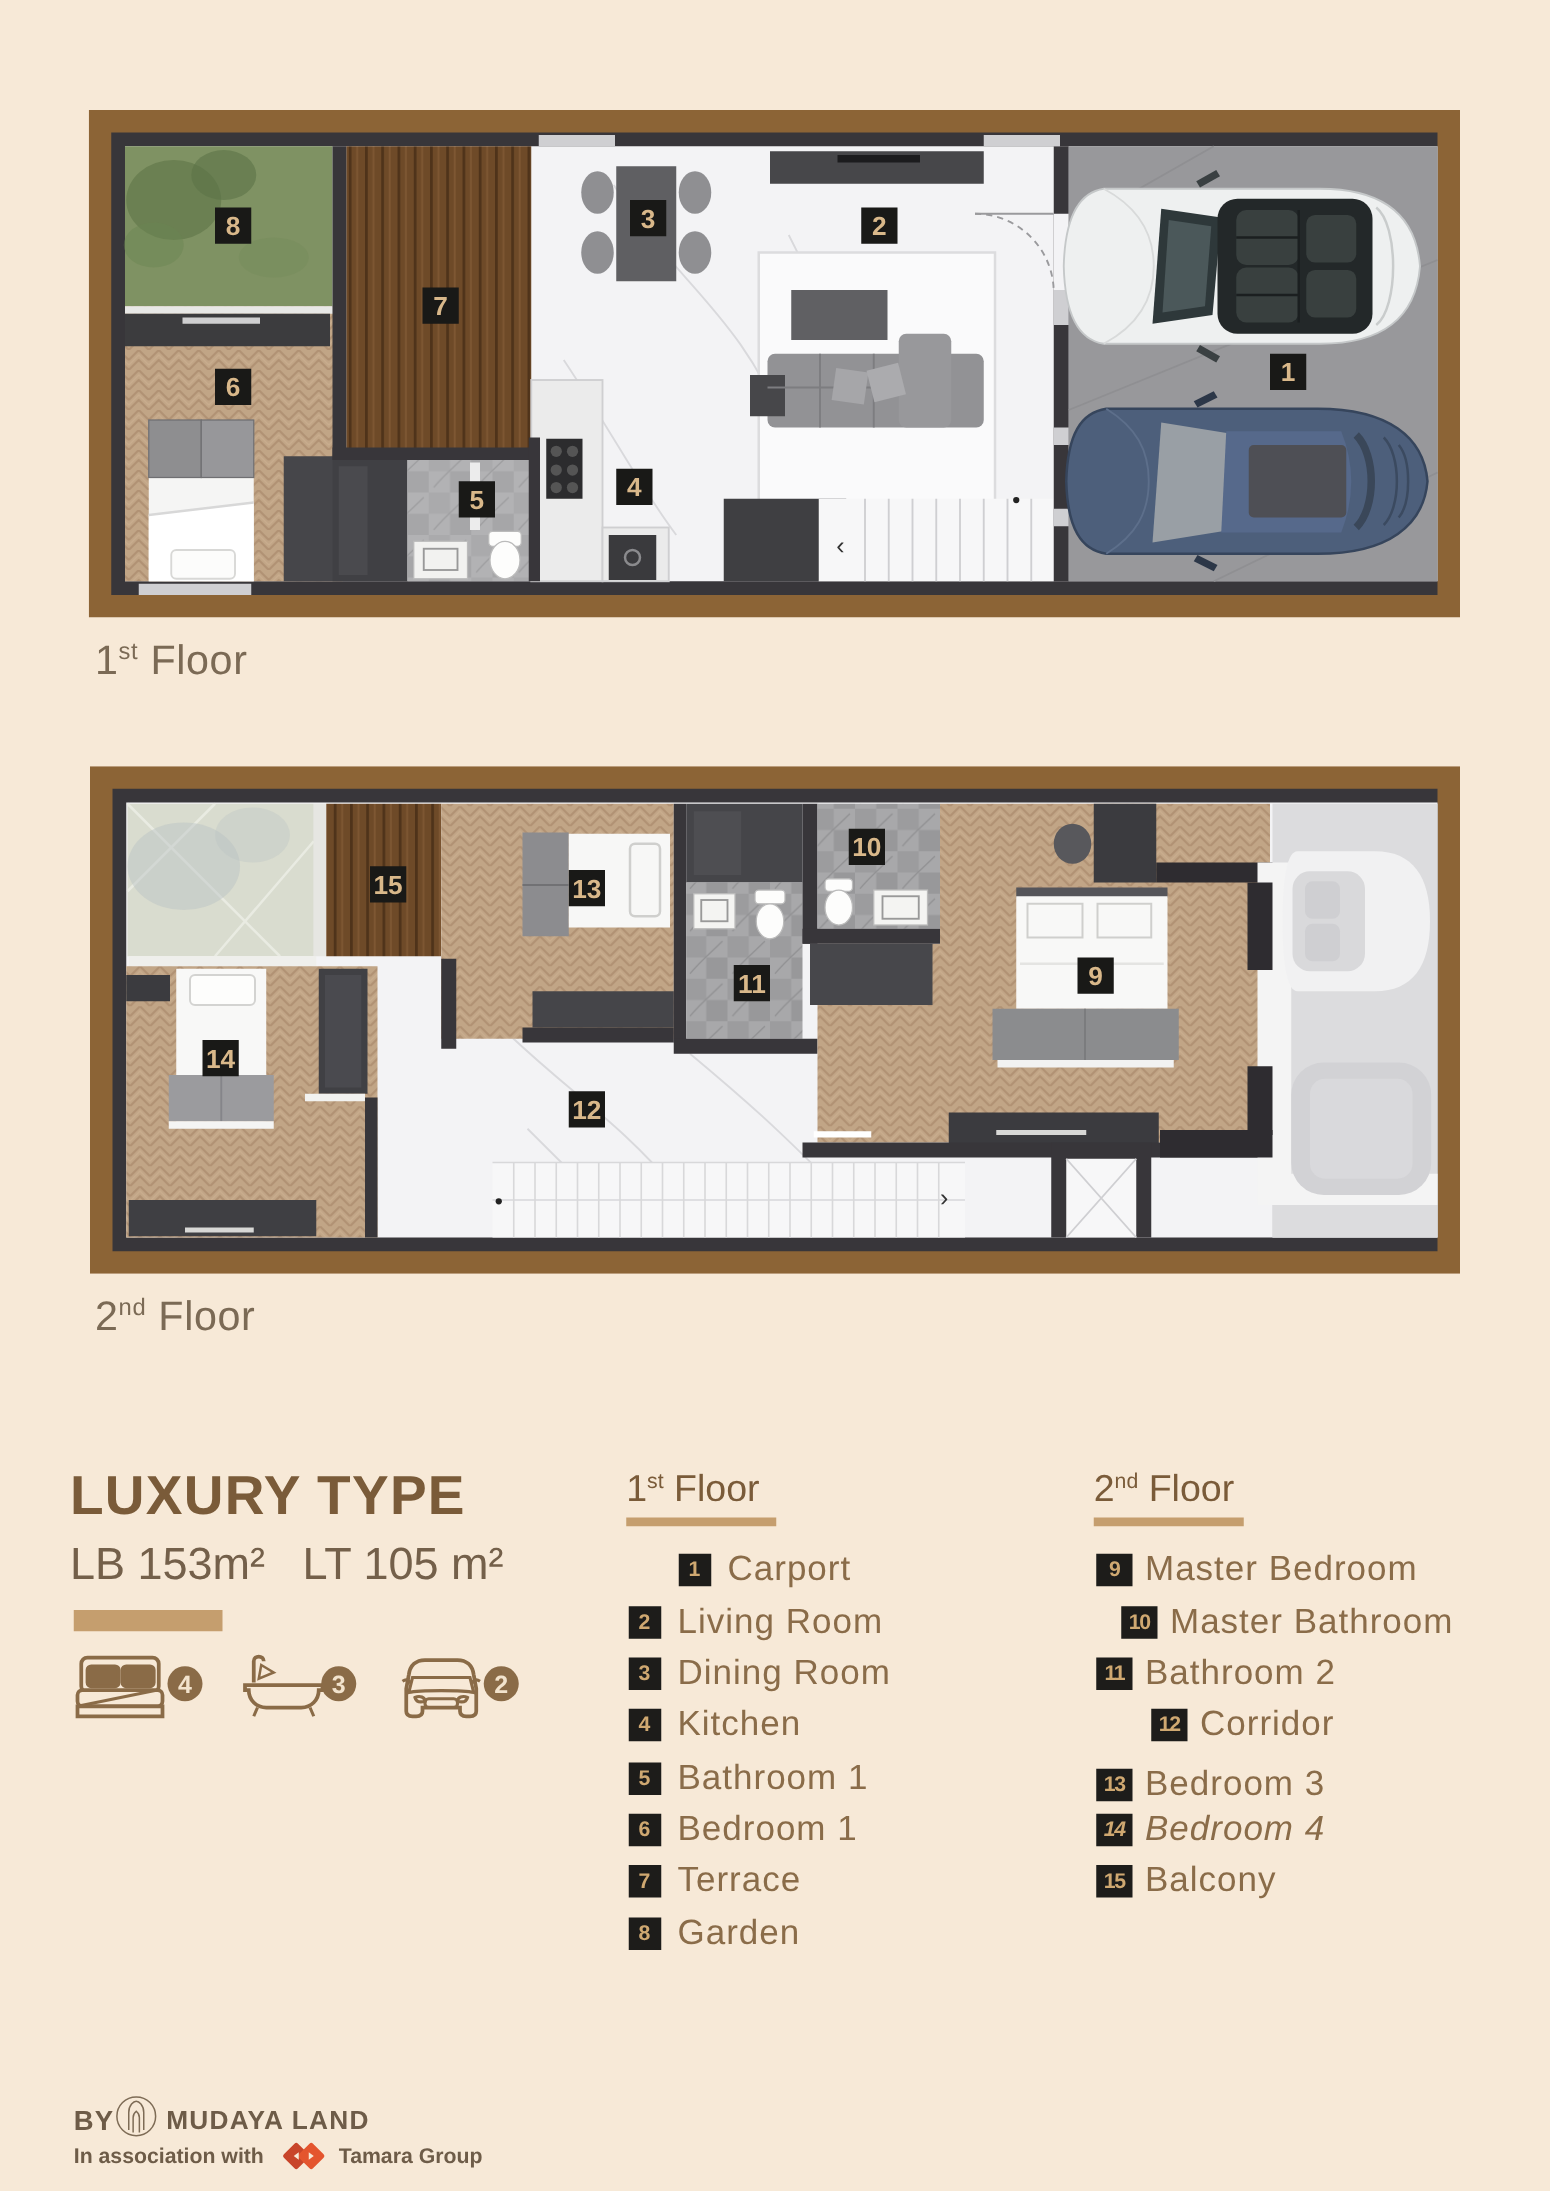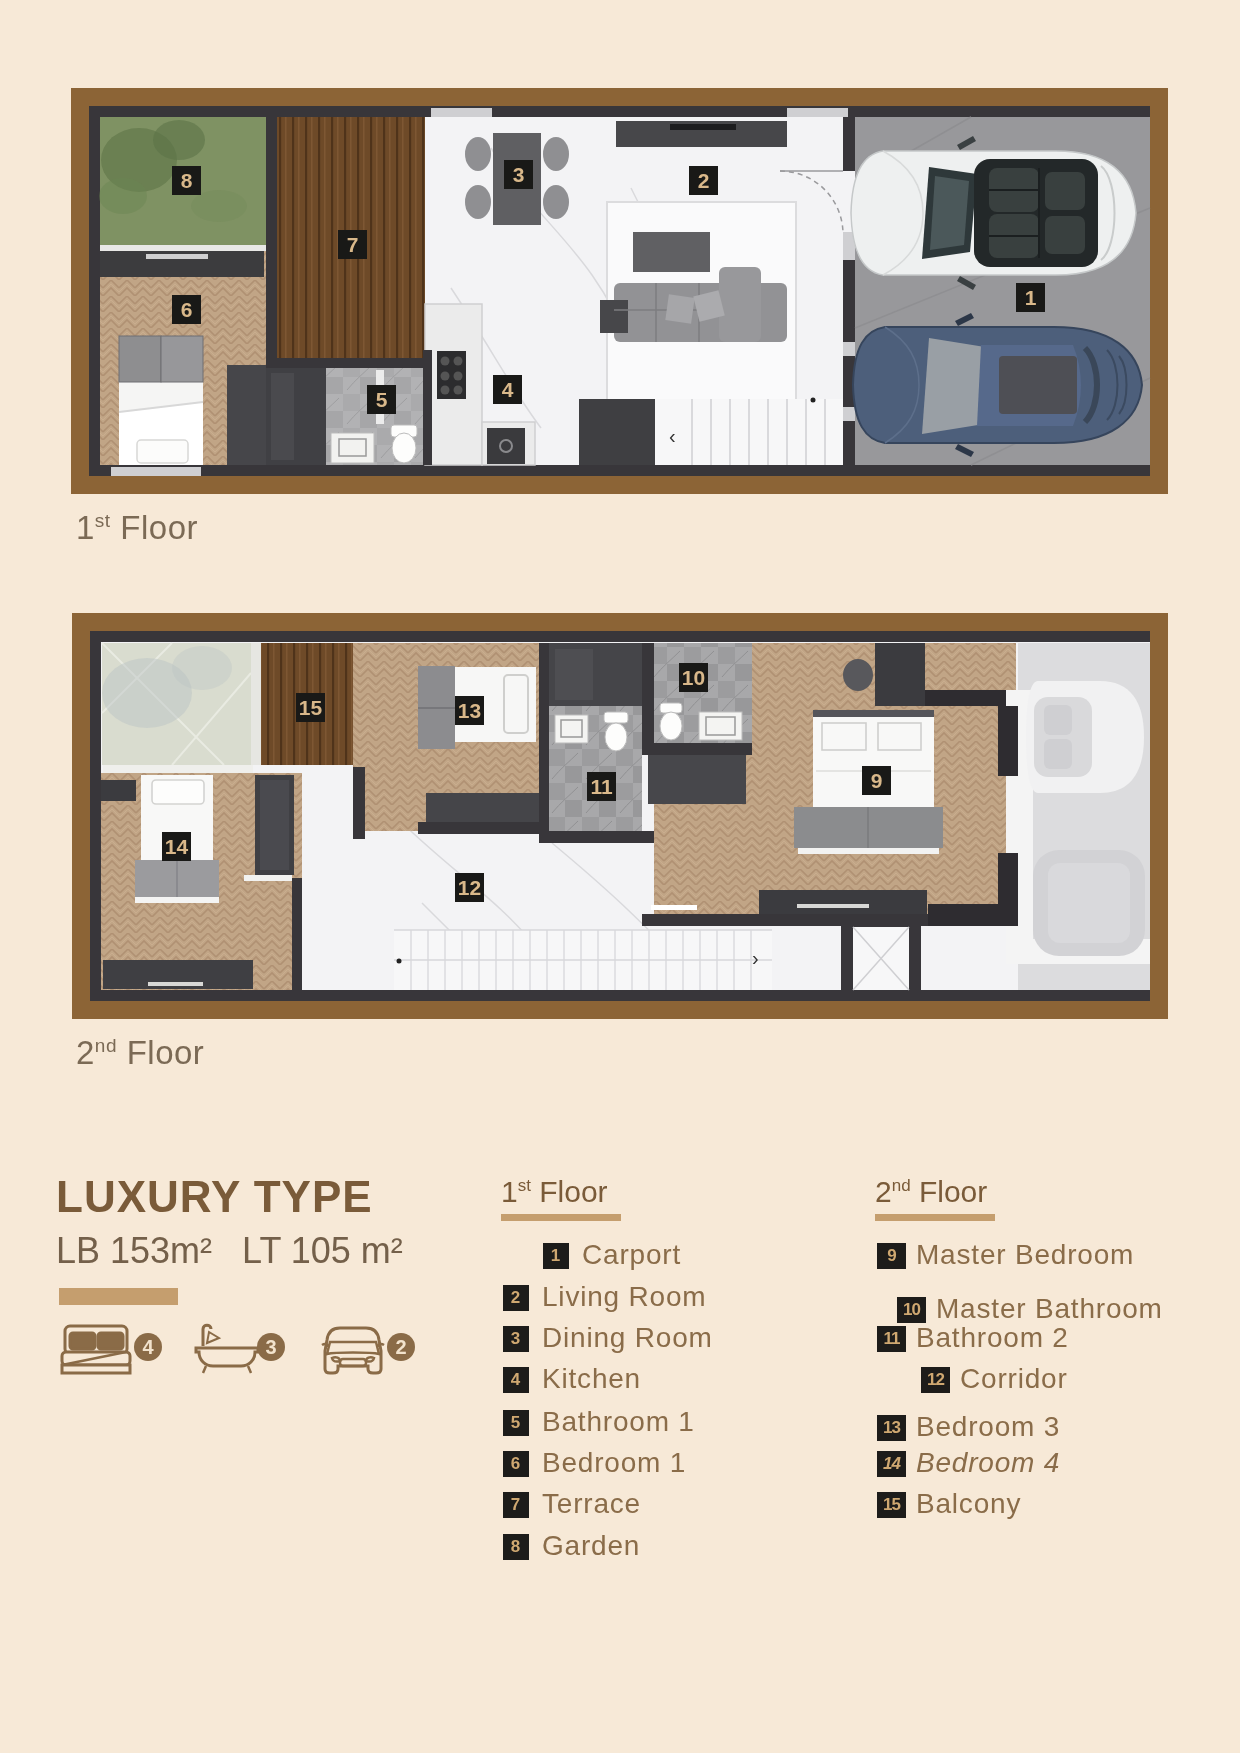--- a/index.html
+++ b/index.html
@@ -553,29 +553,50 @@
 </div>
 
 <div class="abs hleg" style="left:875px;top:1175px;">2<sup>nd</sup> Floor</div>
 
 <div class="abs bar" style="left:875px;top:1214px;width:120px;height:7px;"></div>
 
 <div class="abs" id="col2" style="left:877px;top:1239px;width:360px;height:300px;">
 
   <div class="item" style="left:0;top:0px;"><span class="nbox nb2">9</span>Master Bedroom</div>
 
-  <div class="item" style="left:0;top:54px;padding-left:20px;"><span class="nbox nb2">10</span>Master Bathroom</div>
+  <div class="item" style="left:0;top:42px;padding-left:20px;"><span class="nbox nb2">10</span>Master Bathroom</div>
 
   <div class="item" style="left:0;top:83px;"><span class="nbox nb2">11</span>Bathroom 2</div>
 
   <div class="item" style="left:0;top:124px;margin-left:44px;"><span class="nbox nb2">12</span>Corridor</div>
 
   <div class="item" style="left:0;top:172px;"><span class="nbox nb2">13</span>Bedroom 3</div>
 
   <div class="item" style="left:0;top:208px;font-style:italic;"><span class="nbox nb2">14</span>Bedroom 4</div>
 
   <div class="item" style="left:0;top:249px;"><span class="nbox nb2">15</span>Balcony</div>
 </div>
 
 <div class="abs" id="footer" style="left:59px;top:1672px;width:500px;">
 
-
+  <div style="height:40px;position:relative;">
+    <span style="position:absolute;left:0;top:12px;color:#6e5c48;font-size:22px;font-weight:bold;letter-spacing:1px;">BY</span>
+
+    <svg style="position:absolute;left:33px;top:4px;" width="34" height="34" viewBox="0 0 34 34" fill="none" stroke="#7e6c56" stroke-width="1.2">
+      <circle cx="17" cy="17" r="15.5"></circle>
+      <path d="M11 28 v-14 c0 -6 4 -9 6 -9 c2 0 6 3 6 9 v14"></path>
+      <path d="M14.5 30 v-12 c0 -3 2.5 -5 2.5 -5 c0 0 2.5 2 2.5 5 v12"></path>
+    </svg>
+    <span style="position:absolute;left:74px;top:13px;color:#6e5c48;font-size:21px;font-weight:bold;letter-spacing:1px;">MUDAYA LAND</span>
+  </div>
+
+  <div style="position:relative;height:26px;">
+    <span style="position:absolute;left:0;top:3px;color:#6e5c48;font-size:17px;font-weight:bold;">In association with</span>
+
+    <svg style="position:absolute;left:166px;top:0px;" width="36" height="26" viewBox="0 0 36 26" fill="none">
+      <rect x="4" y="4.8" width="16" height="16" rx="2" transform="rotate(45 12 12.8)" fill="#c8452a"></rect>
+      <rect x="16" y="4.8" width="16" height="16" rx="2" transform="rotate(45 24 12.8)" fill="#e4552e"></rect>
+      <path d="M10 12.8 l4 -3 v6 z" fill="#f7e9d7"></path>
+      <path d="M26 12.8 l-4 -3 v6 z" fill="#f7e9d7"></path>
+    </svg>
+    <span style="position:absolute;left:212px;top:3px;color:#6e5c48;font-size:17px;font-weight:bold;">Tamara Group</span>
+  </div>
 </div>
 
 </body></html>

